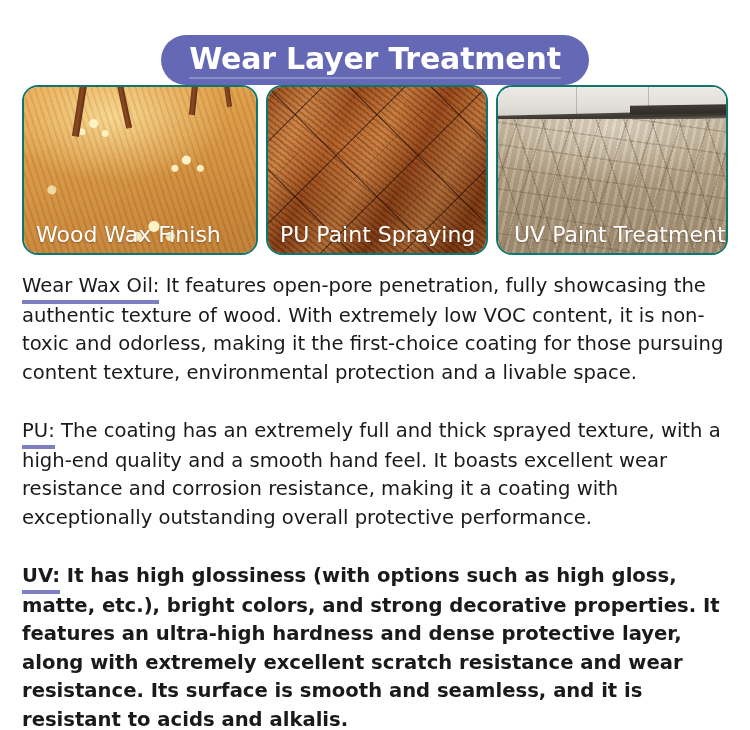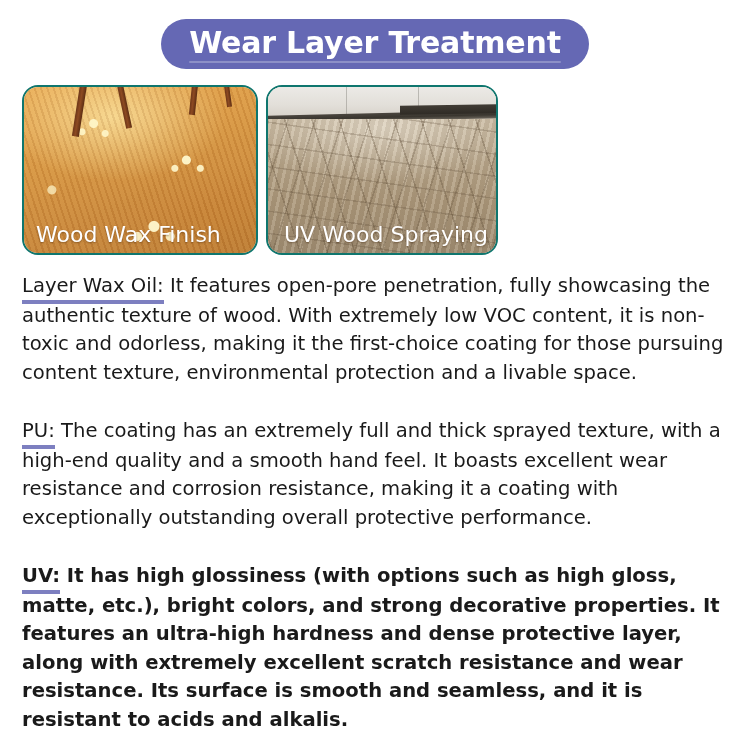--- a/index.html
+++ b/index.html
@@ -12,21 +12,21 @@
     height: 730px;
     overflow: hidden;
     font-family: "DejaVu Sans", sans-serif;
     position: relative;
   }
 
   
   .banner-wrap {
     position: absolute;
     left: 0;
-    top: 19px;
+    top: 35px;
     width: 750px;
     height: 50px;
     display: flex;
     justify-content: center;
   }
   .banner {
     width: 428px;
     height: 50px;
     border-radius: 25px;
     background: #6568b4;
@@ -242,39 +242,43 @@
   <div class="panel p1">
     <div class="panel-art art-wax">
       <div class="leg l1"></div>
       <div class="leg l2"></div>
       <div class="leg l3"></div>
       <div class="leg l4"></div>
     </div>
     <div class="panel-caption">Wood Wax Finish</div>
   </div>
 
+  <div class="panel p2">
+    <div class="panel-art art-pu"></div>
+    <div class="panel-caption">PU Paint Spraying</div>
+  </div>
 
   <div class="panel p3">
     <div class="panel-art art-uv">
       <div class="uv-wall"></div>
       <div class="uv-wallseam" style="left:34%;height:30px;"></div>
       <div class="uv-wallseam" style="left:66%;height:26px;"></div>
       <div class="uv-base"></div>
       <div class="uv-base2"></div>
       <div class="uv-floor"></div>
     </div>
-    <div class="panel-caption">UV Wood Spraying</div>
+    <div class="panel-caption">UV Paint Treatment</div>
   </div>
 
 </div>
 
 <div class="body-text">
 
   <p class="para">
-    <span class="term"><span class="term-inner">Layer Wax Oil:</span></span><span> It features open-pore penetration, fully showcasing the authentic texture of wood. With extremely low VOC content, it is non-toxic and odorless, making it the first-choice coating for those pursuing content texture, environmental protection and a livable space.</span>
+    <span class="term"><span class="term-inner">Wear Wax Oil:</span></span><span> It features open-pore penetration, fully showcasing the authentic texture of wood. With extremely low VOC content, it is non-toxic and odorless, making it the first-choice coating for those pursuing content texture, environmental protection and a livable space.</span>
   </p>
 
   <p class="para">
     <span class="term"><span class="term-inner">PU:</span></span><span> The coating has an extremely full and thick sprayed texture, with a high-end quality and a smooth hand feel. It boasts excellent wear resistance and corrosion resistance, making it a coating with exceptionally outstanding overall protective performance.</span>
   </p>
 
   <p class="para">
     <span class="term"><span class="term-inner">UV:</span></span><span> It has high glossiness (with options such as high gloss, matte, etc.), bright colors, and strong decorative properties. It features an ultra-high hardness and dense protective layer, along with extremely excellent scratch resistance and wear resistance. Its surface is smooth and seamless, and it is resistant to acids and alkalis.</span>
   </p>
 

